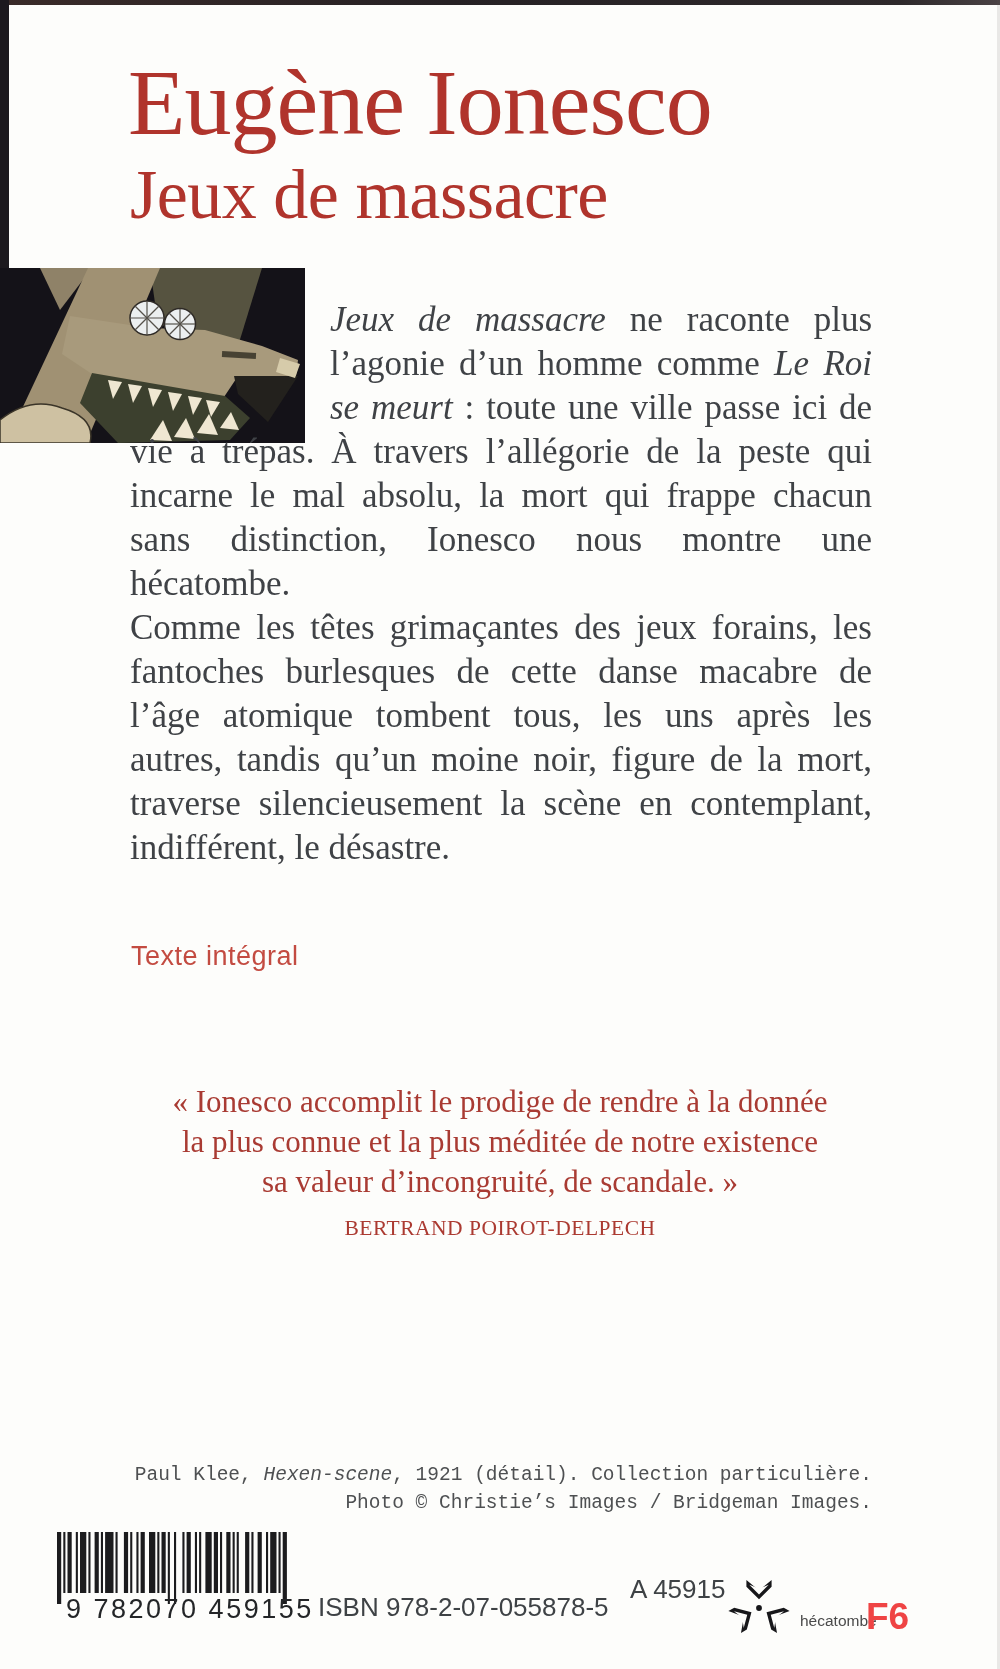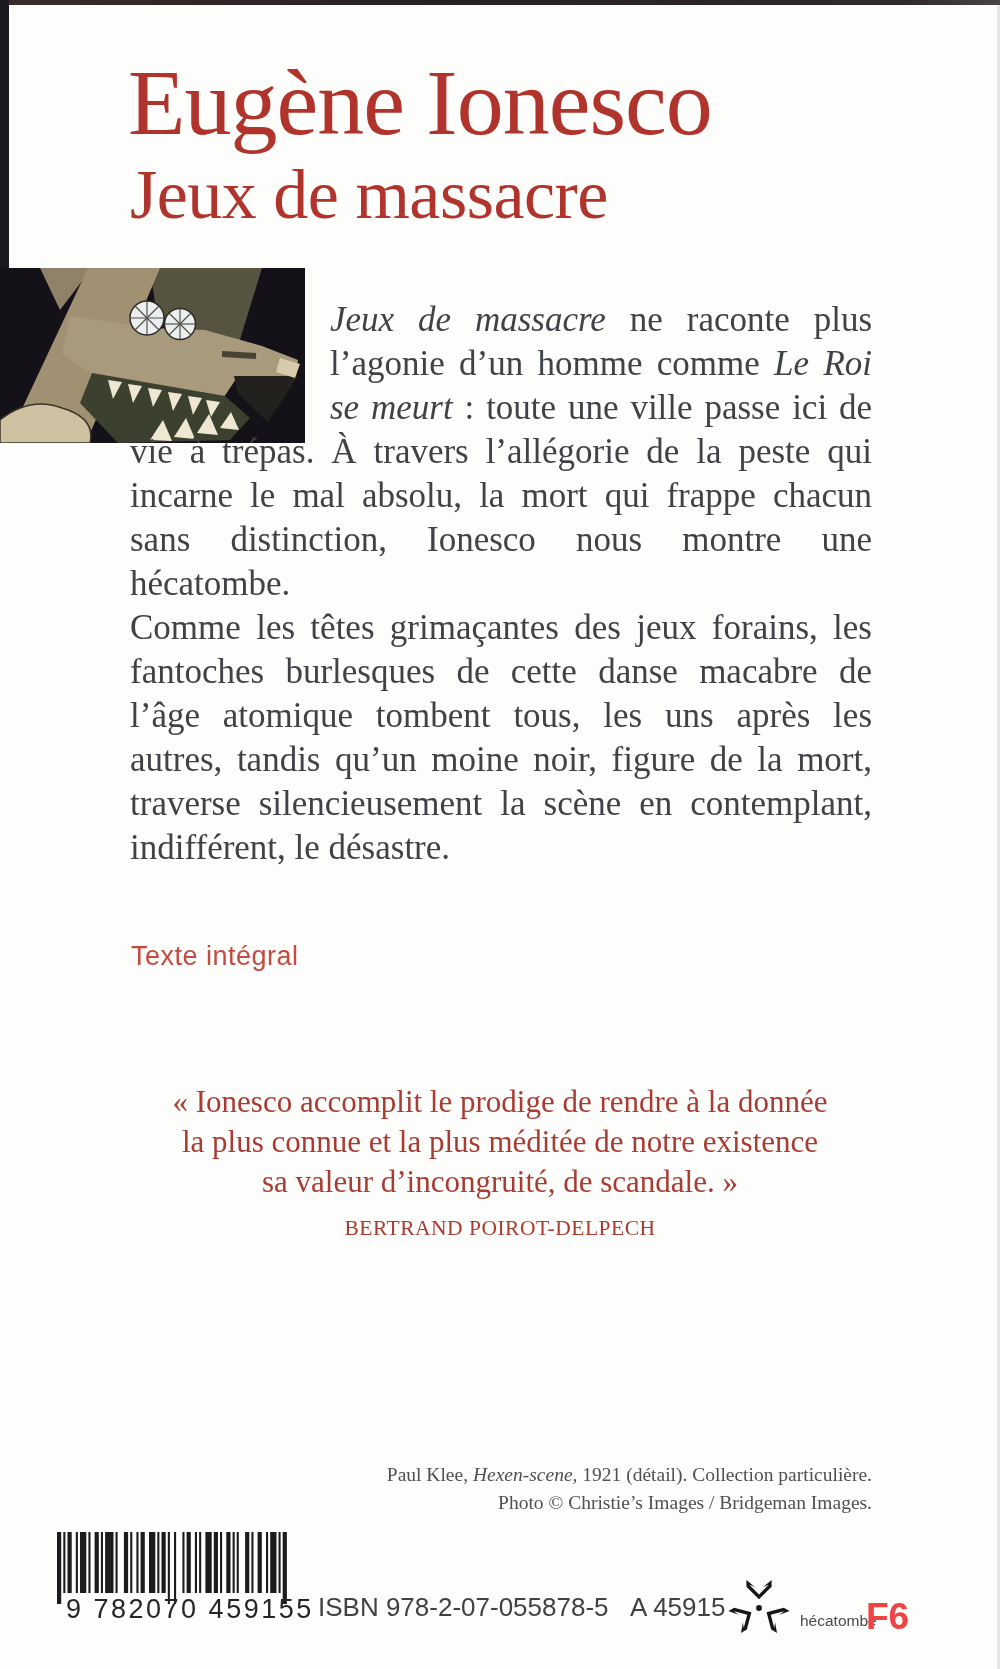--- a/index.html
+++ b/index.html
@@ -20,29 +20,29 @@
   .blurb p.first{margin-top:30px;}
 
   .texte-integral{position:absolute;left:131px;top:941px;font-family:"Liberation Sans",sans-serif;
                   font-size:27px;color:#c34b41;letter-spacing:.5px;}
 
   .quote-block{position:absolute;left:0;top:1082px;width:1000px;text-align:center;color:#a93b33;}
   .quote-line{font-size:31px;line-height:40px;}
   .attribution{margin-top:14px;font-size:21.5px;letter-spacing:.5px;color:#ab3a31;}
 
   .credits{position:absolute;right:128px;top:1461px;text-align:right;
-           font-family:Liberation Serif, serif;font-size:19.5px;line-height:28px;color:#4e5052;}
+           font-family:Liberation Mono, monospace;font-size:19.5px;line-height:28px;color:#4e5052;}
 
   .footer{position:absolute;left:0;top:1530px;width:1000px;height:120px;
           font-family:"Liberation Sans",sans-serif;color:#3e4245;}
   .barcode{position:absolute;left:30px;top:0;width:262px;height:100px;}
   .barcode svg{position:absolute;left:27px;top:2px;}
   .barcode-digits{position:absolute;left:0;top:64px;font-size:27px;letter-spacing:2.5px;color:#232527;white-space:pre;margin-left:36px;}
   .isbn{position:absolute;left:318px;top:62px;font-size:26px;}
-  .series-code{position:absolute;left:630px;top:62px;font-size:26px;}
+  .series-code{position:absolute;left:630px;top:44px;font-size:26px;}
   .folio-logo{position:absolute;left:728px;top:46px;width:62px;height:62px;}
   .category-label{position:absolute;left:800px;top:82px;font-size:15.5px;color:#4a4a4a;}
   .category-value{position:absolute;left:866px;top:66px;font-size:37px;font-weight:bold;color:#ef4444;}
   i{font-style:italic;}
 </style>
 </head>
 <body>
 
 <div class="edge-top"></div>
 <div class="edge-left"></div>

